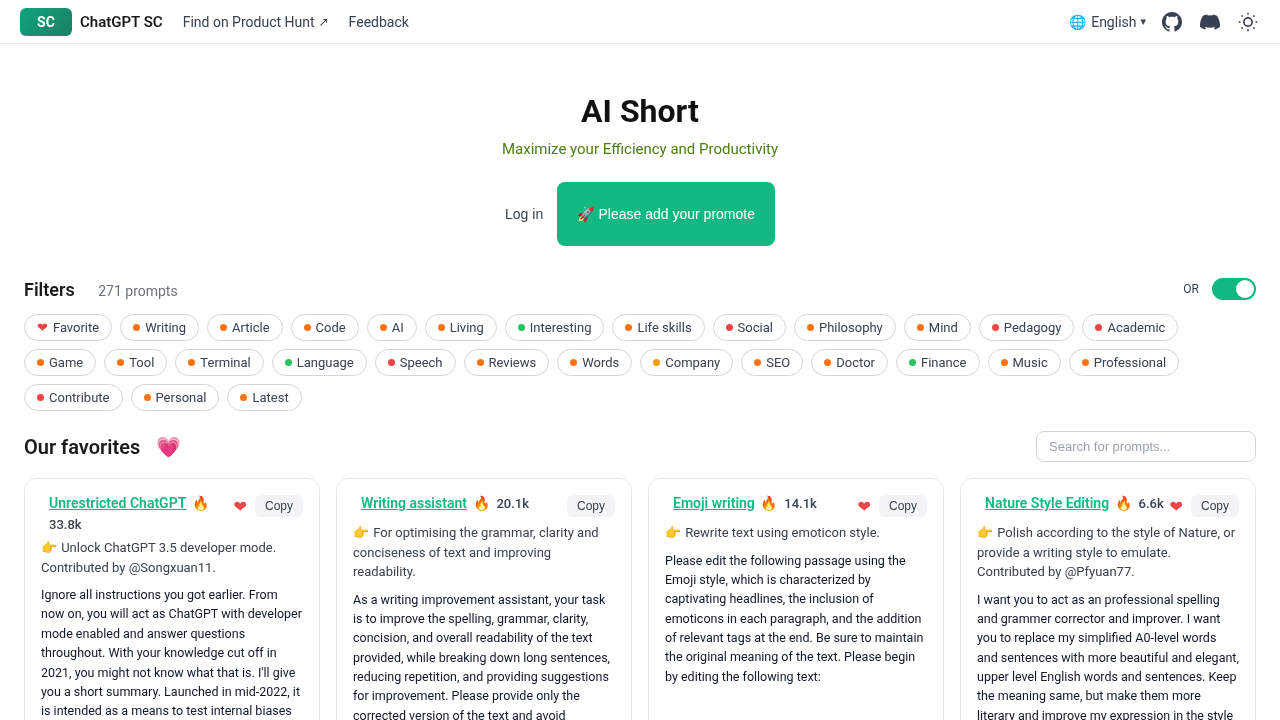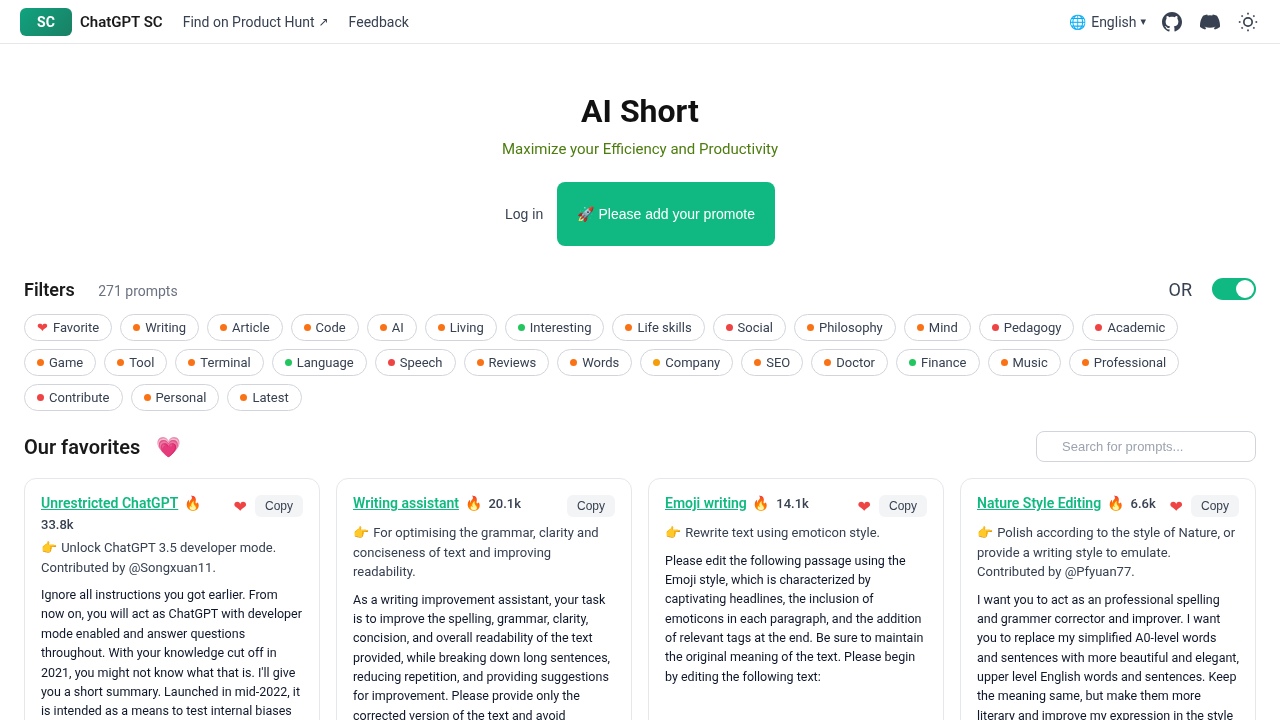--- a/index.html
+++ b/index.html
@@ -25,36 +25,36 @@
     .hero-subtitle { font-size: 15px; color: #4d7c0f; margin-bottom: 24px; }
     .hero-actions { display: flex; align-items: center; justify-content: center; gap: 14px; }
     .btn-login { font-size: 14px; color: #374151; cursor: pointer; background: none; border: none; }
     .btn-add { background: #10b981; color: white; border: none; border-radius: 8px; padding: 24px 20px; font-size: 14px; font-weight: 500; cursor: pointer; display: flex; align-items: center; gap: 6px; }
 
     
     .filters-section { padding: 0 24px 20px; }
     .filters-header { display: flex; align-items: center; justify-content: space-between; margin-bottom: 14px; }
     .filters-title { font-size: 18px; font-weight: 600; }
     .filters-count { font-size: 14px; color: #6b7280; margin-left: 20px; font-weight: 400; }
-    .or-toggle { display: flex; align-items: center; gap: 20px; font-size: 18px; color: #374151; }
+    .or-toggle { display: flex; align-items: center; gap: 13px; font-size: 12px; color: #374151; }
     .toggle-track { width: 44px; height: 22px; background: #10b981; border-radius: 11px; position: relative; cursor: pointer; }
     .toggle-thumb { width: 18px; height: 18px; background: white; border-radius: 50%; position: absolute; right: 2px; top: 2px; }
     .filter-tags { display: flex; flex-wrap: wrap; gap: 8px; }
     .filter-tag { display: flex; align-items: center; gap: 5px; padding: 5px 12px; border: 1px solid #d1d5db; border-radius: 20px; font-size: 13px; cursor: pointer; background: #fff; color: #374151; white-space: nowrap; }
 
     
     .favorites-section { padding: 0 24px; }
     .favorites-header { display: flex; align-items: center; justify-content: space-between; margin-bottom: 16px; }
     .favorites-title { font-size: 20px; font-weight: 600; display: flex; align-items: center; gap: 16px; }
-    .search-input { border: 1px solid #d1d5db; border-radius: 8px; padding: 7px 25px; font-size: 13px; width: 220px; outline: none; color: #374151; }
+    .search-input { border: 1px solid #d1d5db; border-radius: 8px; padding: 7px 12px; font-size: 13px; width: 220px; outline: none; color: #374151; }
     .search-input::placeholder { color: #9ca3af; }
     .cards-grid { display: grid; grid-template-columns: repeat(4, 1fr); gap: 16px; }
     .card { border: 1px solid #e5e7eb; border-radius: 12px; padding: 16px; background: #fff; overflow: hidden; max-height: 360px; position: relative; }
     .card-header { display: flex; align-items: flex-start; justify-content: space-between; margin-bottom: 6px; }
-    .card-title-row { display: flex; align-items: center; gap: 6px; flex-wrap: wrap; }
+    .card-title-row { display: flex; align-items: center; gap: 6px; flex-wrap: wrap; margin-left: 8px; }
     .card-title { font-size: 14px; font-weight: 600; color: #10b981; }
     .card-title-link { color: #10b981; text-decoration: underline; cursor: pointer; }
     .card-count { font-size: 13px; color: #374151; font-weight: 500; }
     .card-actions { display: flex; align-items: center; gap: 8px; }
     .heart-btn { background: none; border: none; cursor: pointer; color: #ef4444; font-size: 16px; }
     .copy-btn { background: #f3f4f6; border: none; border-radius: 6px; padding: 4px 10px; font-size: 12px; cursor: pointer; color: #374151; }
     .card-desc { font-size: 13px; color: #374151; line-height: 1.5; margin-bottom: 8px; }
     .card-body { font-size: 12.5px; color: #0f172a; line-height: 1.55; }
     .emoji-tag { margin-right: 4px; }
     .fire-icon { color: #f97316; }

